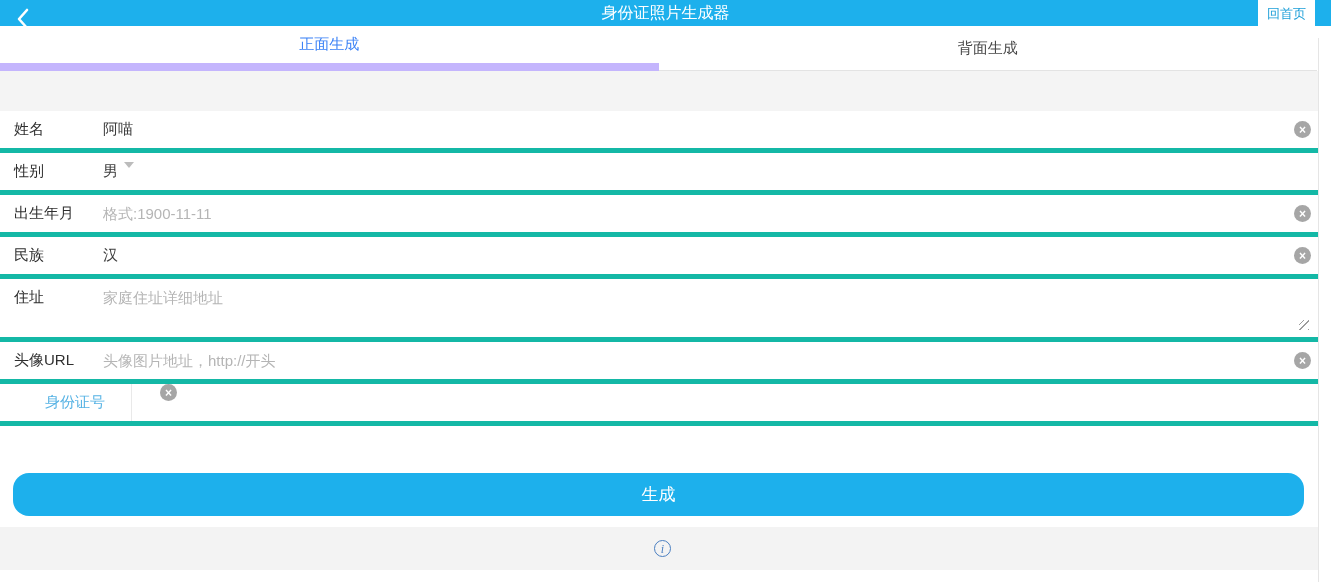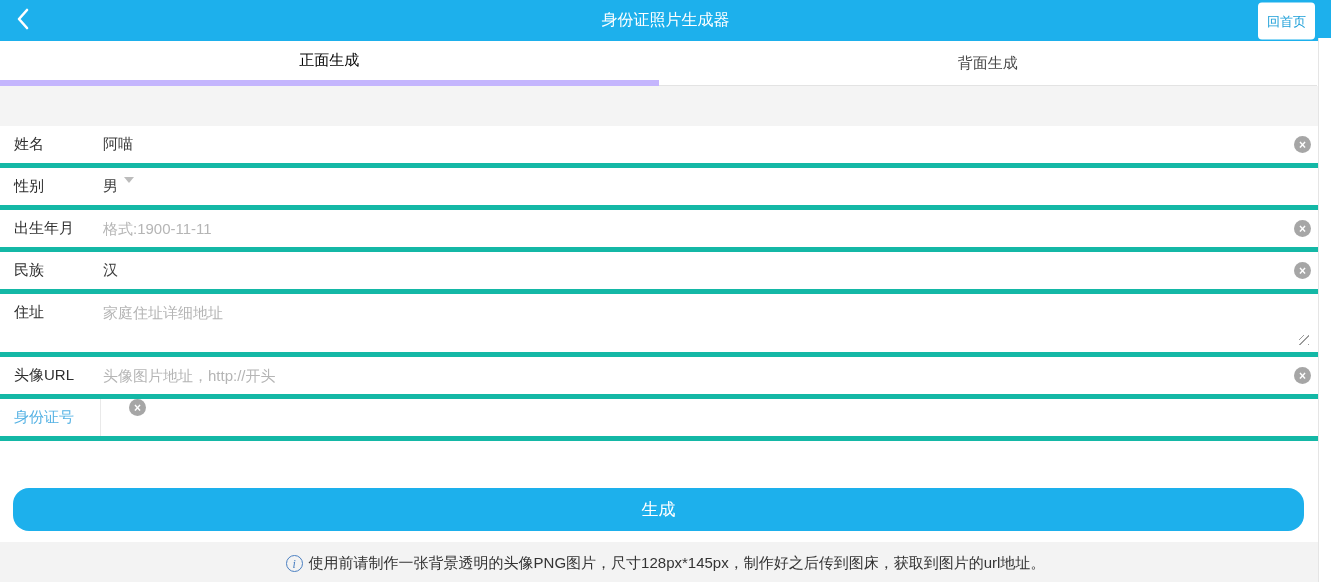--- a/index.html
+++ b/index.html
@@ -6,21 +6,21 @@
   html, body { width: 1331px; height: 582px; overflow: hidden; }
   body {
     font-family: "Liberation Sans", sans-serif;
     background: #ffffff;
     position: relative;
     color: #2f2f2f;
   }
 
   
   .header {
-    height: 41px;
+    height: 26px;
     background: #1db0ec;
     position: relative;
     display: flex;
     align-items: center;
     justify-content: center;
   }
   .back-btn {
     position: absolute;
     left: 10px; top: 0;
     height: 38px;
@@ -59,22 +59,22 @@
   .tab {
     flex: 1;
     display: flex;
     align-items: center;
     justify-content: center;
     font-size: 15px;
     color: #474747;
     cursor: pointer;
   }
   .tab.active {
-    color: #000000;
-    border-bottom: 6px solid #c4b5fd;
+    color: #3b82f6;
+    border-bottom: 8px solid #c4b5fd;
     margin-bottom: -1px;
   }
 
   .spacer-gray { height: 40px; background: #f4f4f4; }
 
   
   .form-row {
     display: flex;
     align-items: center;
     min-height: 42px;
@@ -134,21 +134,21 @@
   .area-input { resize: none; height: 46px; line-height: 20px; }
   .resize-grip {
     position: absolute;
     right: 22px; bottom: 7px;
     width: 10px; height: 10px;
     background: repeating-linear-gradient(135deg, transparent 0 3px, #9c9c9c 3px 4px, transparent 4px 7px, #9c9c9c 7px 8px, transparent 8px 10px);
     cursor: nwse-resize;
   }
 
   .form-row.row-id { padding-left: 14px; }
-  .row-id .row-label { width: 86px; color: #55b2e4; }
+  .row-id .row-label { width: 86px; color: #55b2e4; margin-left: 31px; }
   .row-id .row-field {
     border-left: 1px solid #e9e9e9;
     align-self: stretch;
     padding-left: 18px;
   }
 
   
   .generate-btn {
     display: block;
     width: 1291px;
@@ -273,16 +273,15 @@
     <div class="row-field">
       <span class="clear-ic">×</span>
     </div>
   </div>
 
   <button class="generate-btn">生成</button>
 </div>
 
 <footer class="footer-band">
   <span class="info-ic">i</span>
-  <span class="footer-text">使用前请制作一张背景透明的头像PNG图片，尺寸128px*145px，制作好之后传到图床，获取到图片的url地址。</span>
 </footer>
 
 <div class="right-gutter"></div>
 
 </body></html>

